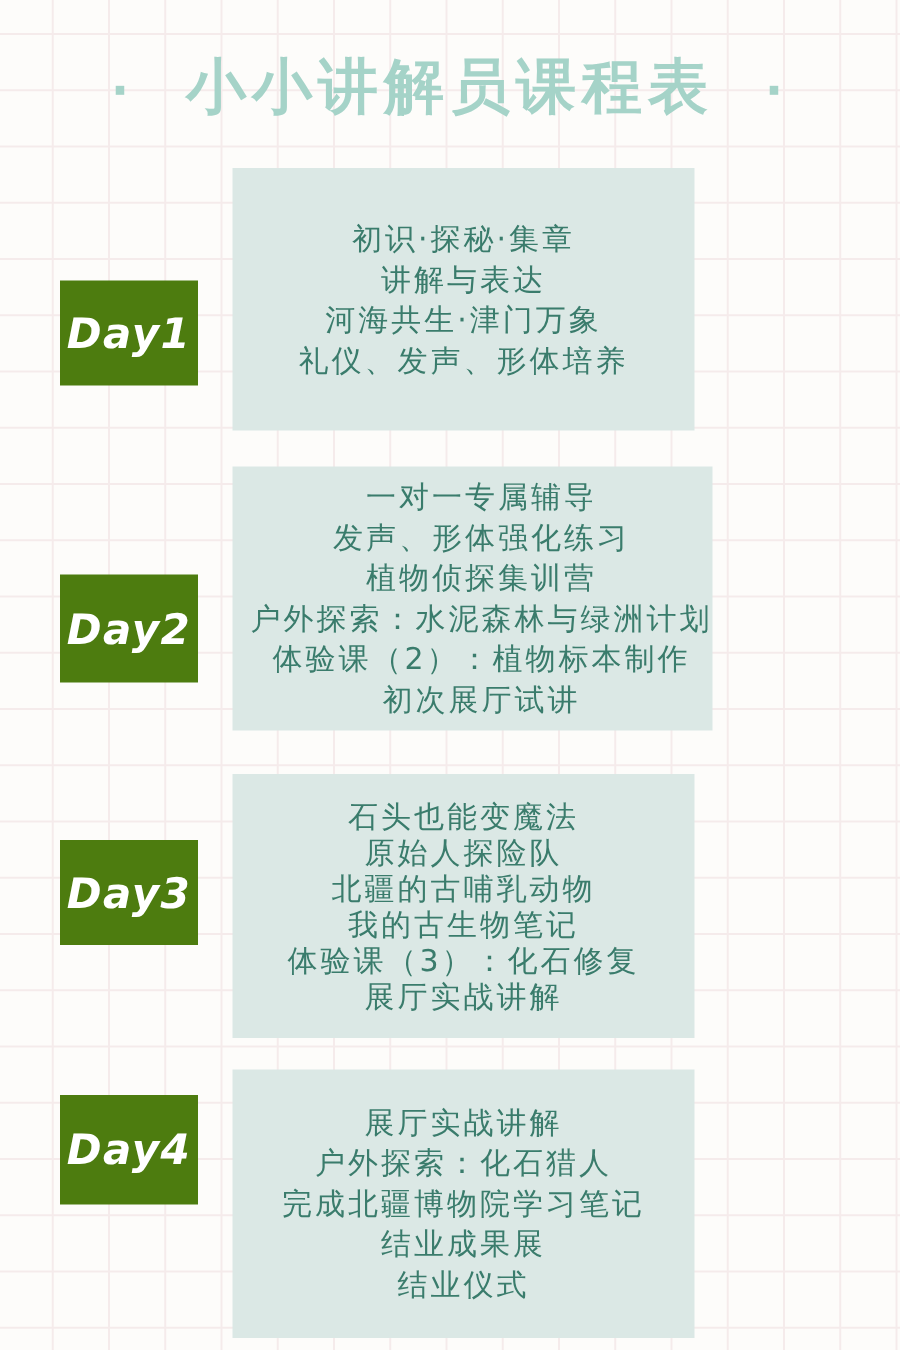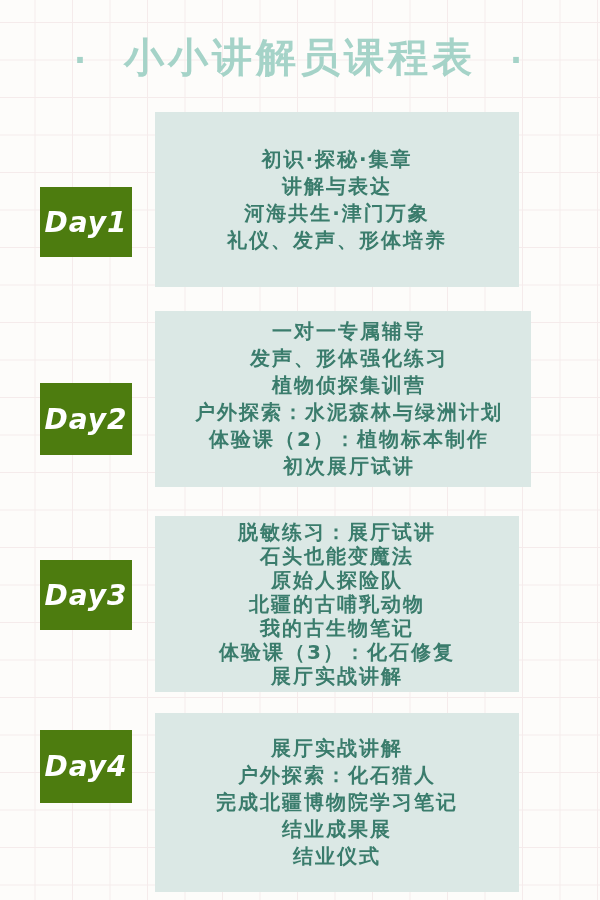--- a/index.html
+++ b/index.html
@@ -47,25 +47,25 @@
     letter-spacing: 1px;
   }
   .label-d1 { top: 187px; height: 70px; }
   .label-d2 { top: 383px; height: 72px; }
   .label-d3 { top: 560px; height: 70px; }
   .label-d4 { top: 730px; height: 73px; }
 
   .day-content {
     position: absolute;
     left: 155px;
-    width: 364px;
+    width: 308px;
     background: #dbe8e5;
     color: #3a7c6c;
     font-size: 20px;
-    font-weight: 700;
+    font-weight: 400;
     letter-spacing: 2px;
     display: flex;
     flex-direction: column;
     align-items: center;
     justify-content: center;
     text-align: right;
   }
   .content-d1 { top: 112px; height: 175px; }
   .content-d2 { top: 311px; height: 176px; padding-left: 12px; }
   .content-d3 { top: 516px; height: 176px; }
@@ -95,21 +95,20 @@
   <div class="course-line">一对一专属辅导</div>
   <div class="course-line">发声、形体强化练习</div>
   <div class="course-line">植物侦探集训营</div>
   <div class="course-line">户外探索：水泥森林与绿洲计划</div>
   <div class="course-line">体验课（2）：植物标本制作</div>
   <div class="course-line">初次展厅试讲</div>
 </div>
 
 <div class="day-label label-d3">Day3</div>
 <div class="day-content content-d3">
-  <div class="course-line">脱敏练习：展厅试讲</div>
   <div class="course-line">石头也能变魔法</div>
   <div class="course-line">原始人探险队</div>
   <div class="course-line">北疆的古哺乳动物</div>
   <div class="course-line">我的古生物笔记</div>
   <div class="course-line">体验课（3）：化石修复</div>
   <div class="course-line">展厅实战讲解</div>
 </div>
 
 <div class="day-label label-d4">Day4</div>
 <div class="day-content content-d4">

